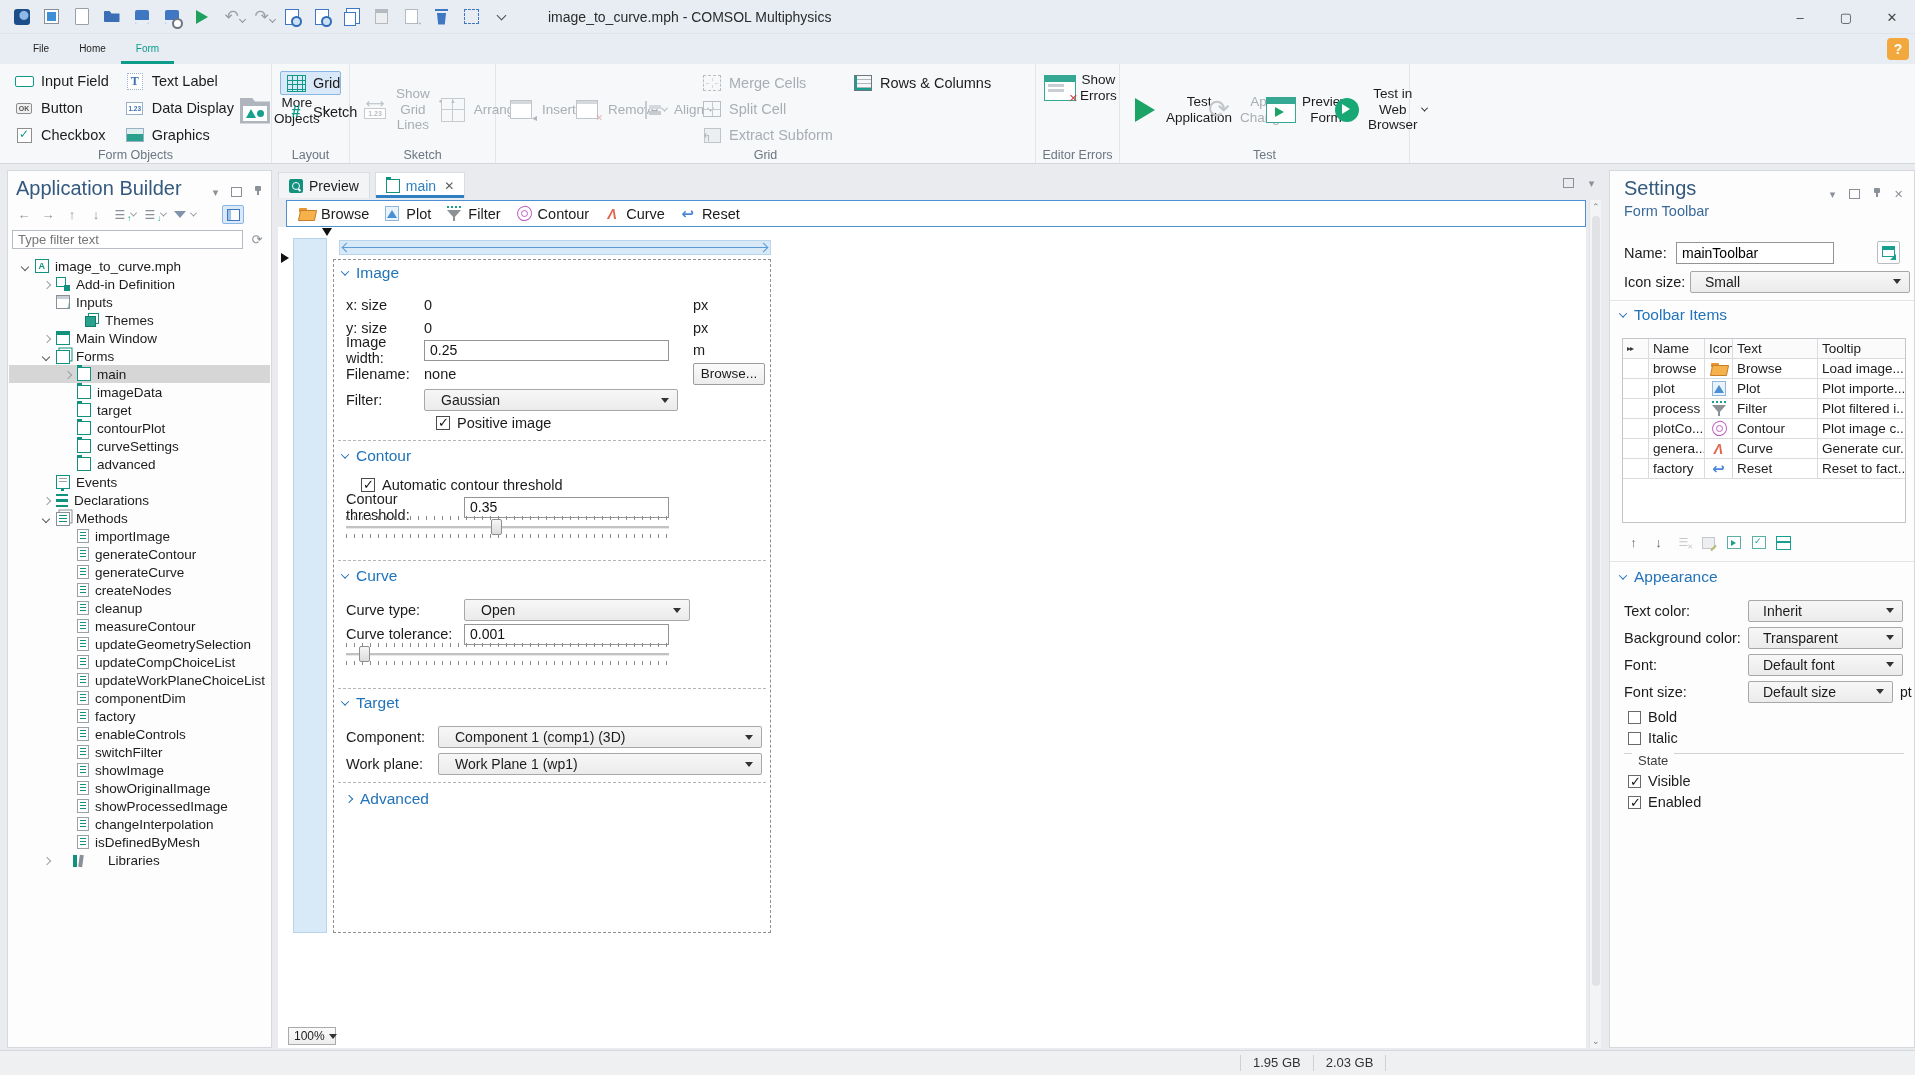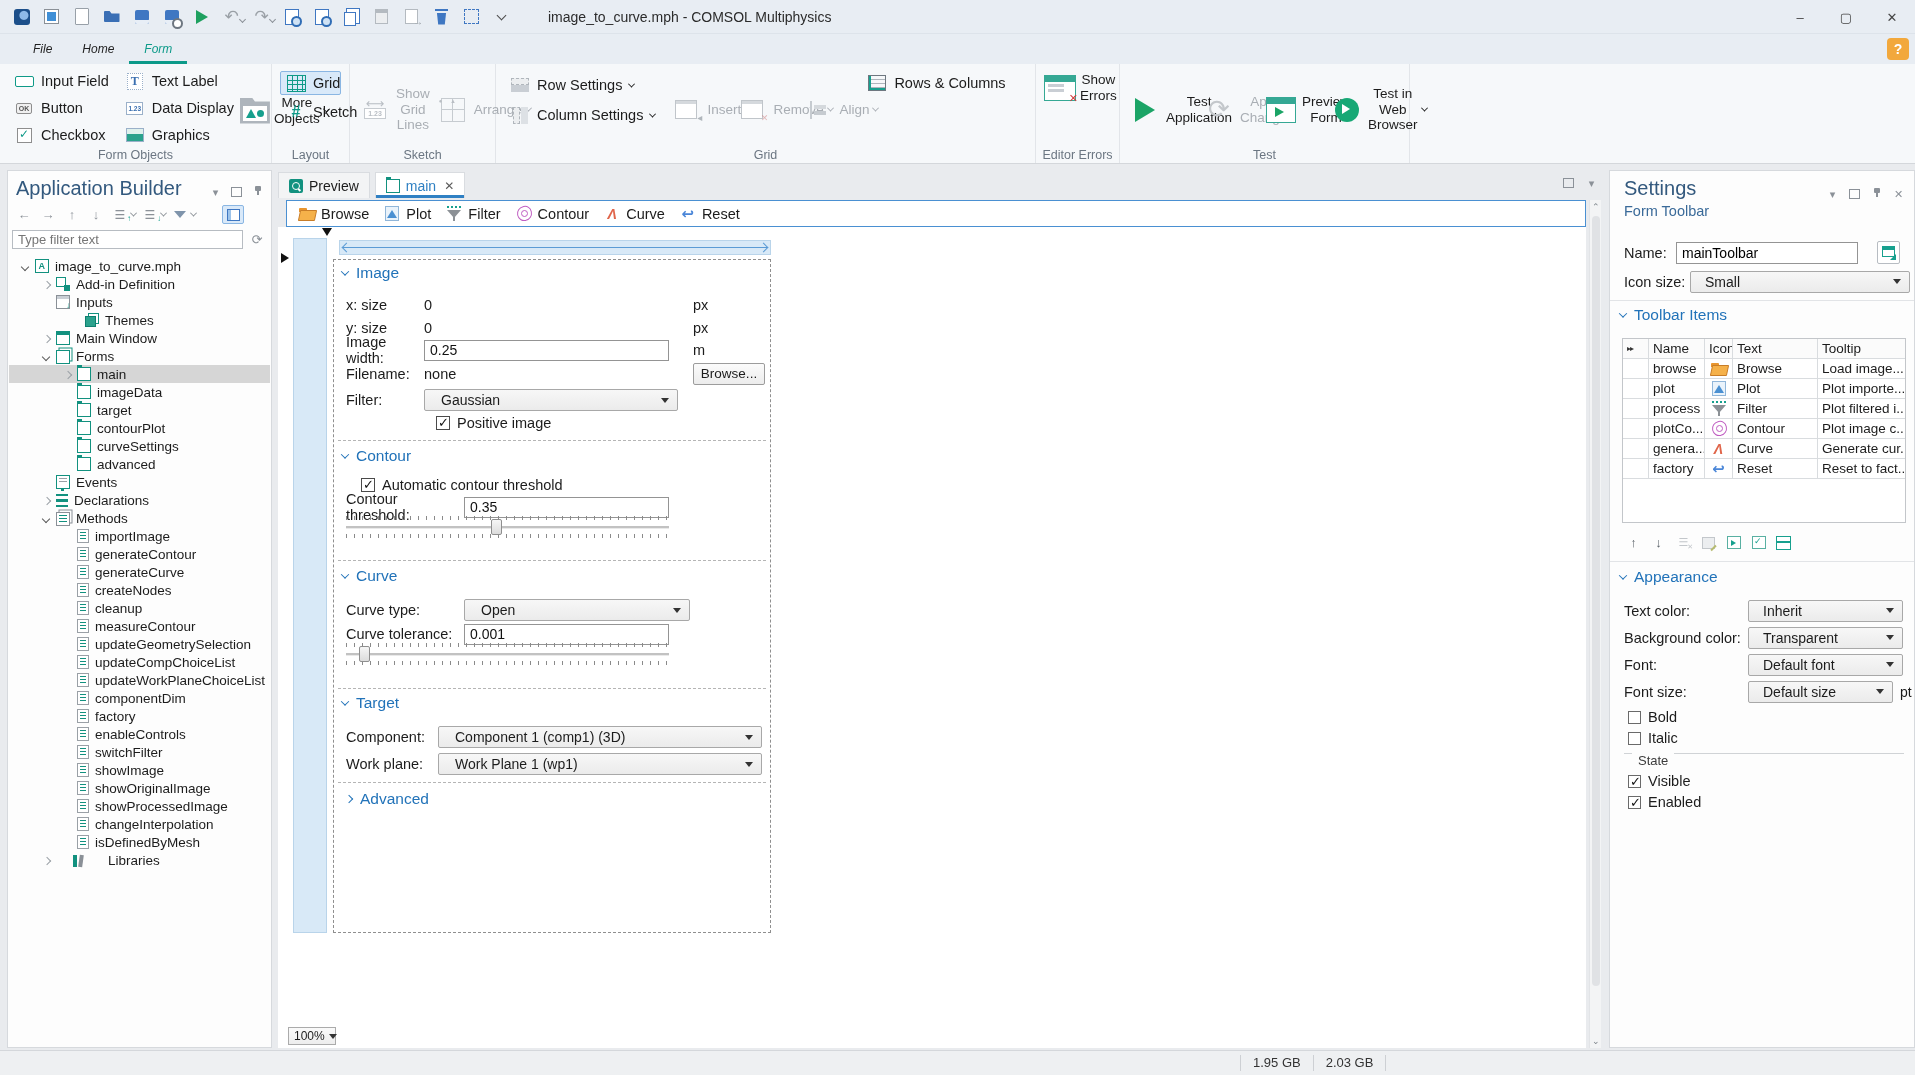--- a/index.html
+++ b/index.html
@@ -32,21 +32,21 @@
   [data-name="paste-icon"]::before{content:"";width:11px;height:13px;border:1px solid #b4bac0;background:#eceef0;box-shadow:inset 0 3px 0 #b4bac0;}
   [data-name="duplicate-icon"]::before{content:"";width:11px;height:13px;border:1px solid #b4bac0;background:#fff;}
   [data-name="duplicate-icon"]::after{content:"→";color:#9aa0a6;font-size:10px;position:absolute;right:2px;bottom:3px;}
   [data-name="delete-icon"]::before{content:"";width:11px;height:12px;background:#3f77c2;clip-path:polygon(8% 0,92% 0,80% 100%,20% 100%);margin-top:4px;}
   [data-name="delete-icon"]::after{content:"";position:absolute;top:5px;left:7px;width:13px;height:2px;background:#3f77c2;}
   [data-name="select-region-icon"]::before{content:"";width:13px;height:13px;border:1.5px dashed #3f77c2;}
   [data-name="customize-toolbar-icon"]::before{content:"";width:6px;height:6px;border-right:1.6px solid #4c4c4c;border-bottom:1.6px solid #4c4c4c;transform:rotate(45deg);margin-top:-3px;}
 
   
   .menurow { position:absolute; top:34px; left:0; width:1915px; height:30px; background:#e8edf3; display:flex; align-items:stretch; padding-left:18px; }
-  .mtab { padding:0 15px; line-height:30px; font-size:12px; color:#1f1f1f;font-style:italic; }
+  .mtab { padding:0 15px; line-height:30px; font-size:10px; color:#1f1f1f; }
   .mtab.active { color:#0c9a89; box-shadow:inset 0 -3px 0 #0c9a89; }
   .helpbtn { position:absolute; right:6px; top:4px; width:22px; height:22px; background:#f2a83c; color:#fff; border-radius:4px; font-weight:bold; display:flex; align-items:center; justify-content:center; }
 
   
   .ribbon { position:absolute; top:64px; left:0; width:1915px; height:100px; background:#f6f8fa; border-bottom:1px solid #d4d7db; display:flex; }
   .rgroup { position:relative; height:100%; border-right:1px solid #e2e5e9; padding:3px 8px 16px; flex:none; }
   .glabel { position:absolute; bottom:1px; left:0; right:0; text-align:center; font-size:12.5px; color:#6b7682; white-space:nowrap; }
   .rb-small { display:flex; align-items:center; gap:7px; height:24px; padding:0 5px; font-size:14.5px; white-space:nowrap; border:1px solid transparent; border-radius:2px; }
   .rb-small.sel { background:#d9e9f9; border-color:#8ab6e3; }
   .rb-large { width:72px; display:flex; flex-direction:row; align-items:center; text-align:center; font-size:13.5px; line-height:1.18; padding-top:5px; gap:4px; }
@@ -226,21 +226,21 @@
   .escroll .sarr { position:absolute; left:2px; color:#7c838a; font-size:9px; }
   .escroll .sthumbv { position:absolute; left:2px; width:8px; top:16px; height:770px; background:#e0e2e5; border-radius:4px; }
 
   
   .rightpanel { left:1609px; top:170px; width:306px; height:878px; }
   .sp-head { position:relative; padding:6px 0 0 14px; }
   .sp-icons { position:absolute; right:8px; top:16px; display:flex; gap:7px; }
   .sp-sub { color:#3a6a99; font-size:14.5px; margin-top:3px; }
   .srow { position:absolute; left:14px; right:14px; height:23px; display:flex; align-items:center; font-size:14.5px; }
   .srow .slab { flex:none; }
-  .sinput { position:absolute; left:52px; width:182px; height:22px; border:1px solid #949494; background:#fff; font:14px "Liberation Sans",sans-serif; padding:0 5px; }
+  .sinput { position:absolute; left:52px; width:158px; height:22px; border:1px solid #949494; background:#fff; font:14px "Liberation Sans",sans-serif; padding:0 5px; }
   [data-name="edit-node-icon"]{position:absolute; right:0; width:23px; height:23px; border:1px solid #b7bcc2; border-radius:2px; background:#fff;}
   [data-name="edit-node-icon"]::before{content:"";position:absolute;left:4px;top:4px;right:4px;bottom:6px;border:1.3px solid #17a08e;background:linear-gradient(#17a08e 0 3px,#fff 3px);}
   [data-name="edit-node-icon"]::after{content:"";position:absolute;right:3px;bottom:3px;border-left:6px solid transparent;border-top:6px solid #17a08e;transform:rotate(90deg);}
   .sdd { position:absolute; height:22px; background:linear-gradient(#f7f7f7,#ebebeb); border:1px solid #a8a8a8; border-radius:2px; display:flex; align-items:center; font-size:14px; }
   .sdd .ddt { padding-left:14px; }
   .ssep { position:absolute; left:0; right:0; border-top:1px solid #e2e4e7; }
   .sechrow { position:absolute; left:10px; }
   .itable { position:absolute; left:12px; width:284px; border:1px solid #c3c6ca; background:#fff; font-size:13.5px; }
   .itr { display:grid; grid-template-columns:26px 56px 28px 85px 1fr; height:20px; }
   .itr > div { border-right:1px solid #d9dcdf; border-bottom:1px solid #d9dcdf; display:flex; align-items:center; padding:0 4px; overflow:hidden; white-space:nowrap; }
@@ -396,46 +396,48 @@
     </div>
     <div class="rb-large dis" data-name="arrange-button">
       <span class="ri ri-big" data-name="arrange-icon"></span>
       <span class="rb-label2">Arrange</span>
       <span class="cv down tiny" data-name="chevron-down-icon"></span>
     </div>
     <div class="glabel" data-name="group-label">Sketch</div>
   </div>
 
   <div class="rgroup" data-name="ribbon-group-grid" style="width:540px;display:flex;gap:8px;">
-    <div style="display:flex;flex-direction:column;gap:6px;margin-top:6px;">
-      <div class="rb-small" data-name="row-settings-button">
-        <span class="ri" data-name="row-settings-icon"></span>
-        <span>Row Settings</span>
-        <span class="cv down tiny" data-name="chevron-down-icon"></span>
-      </div>
-      <div class="rb-small" data-name="column-settings-button">
-        <span class="ri" data-name="column-settings-icon"></span>
-        <span>Column Settings</span>
-        <span class="cv down tiny" data-name="chevron-down-icon"></span>
-      </div>
-    </div>
     <div class="rb-large dis" data-name="insert-button" style="width:58px;">
       <span class="ri ri-big" data-name="insert-icon"></span>
       <span class="rb-label2">Insert</span>
       <span class="cv down tiny" data-name="chevron-down-icon"></span>
     </div>
     <div class="rb-large dis" data-name="remove-button" style="width:58px;">
       <span class="ri ri-big" data-name="remove-icon"></span>
       <span class="rb-label2">Remove</span>
       <span class="cv down tiny" data-name="chevron-down-icon"></span>
     </div>
     <div class="rb-large dis" data-name="align-button" style="width:52px;">
       <span class="ri ri-big" data-name="align-icon"></span>
       <span class="rb-label2">Align</span>
       <span class="cv down tiny" data-name="chevron-down-icon"></span>
+    </div>
+    <div style="display:flex;flex-direction:column;gap:2px;margin-top:4px;">
+      <div class="rb-small dis" data-name="merge-cells-button">
+        <span class="ri" data-name="merge-cells-icon"></span>
+        <span>Merge Cells</span>
+      </div>
+      <div class="rb-small dis" data-name="split-cell-button">
+        <span class="ri" data-name="split-cell-icon"></span>
+        <span>Split Cell</span>
+      </div>
+      <div class="rb-small dis" data-name="extract-subform-button">
+        <span class="ri" data-name="extract-subform-icon"></span>
+        <span>Extract Subform</span>
+      </div>
     </div>
     <div style="margin-top:4px;">
       <div class="rb-small" data-name="rows-columns-button">
         <span class="ri" data-name="rows-columns-icon"></span>
         <span>Rows &amp; Columns</span>
       </div>
     </div>
     <div class="glabel" data-name="group-label">Grid</div>
   </div>
 

